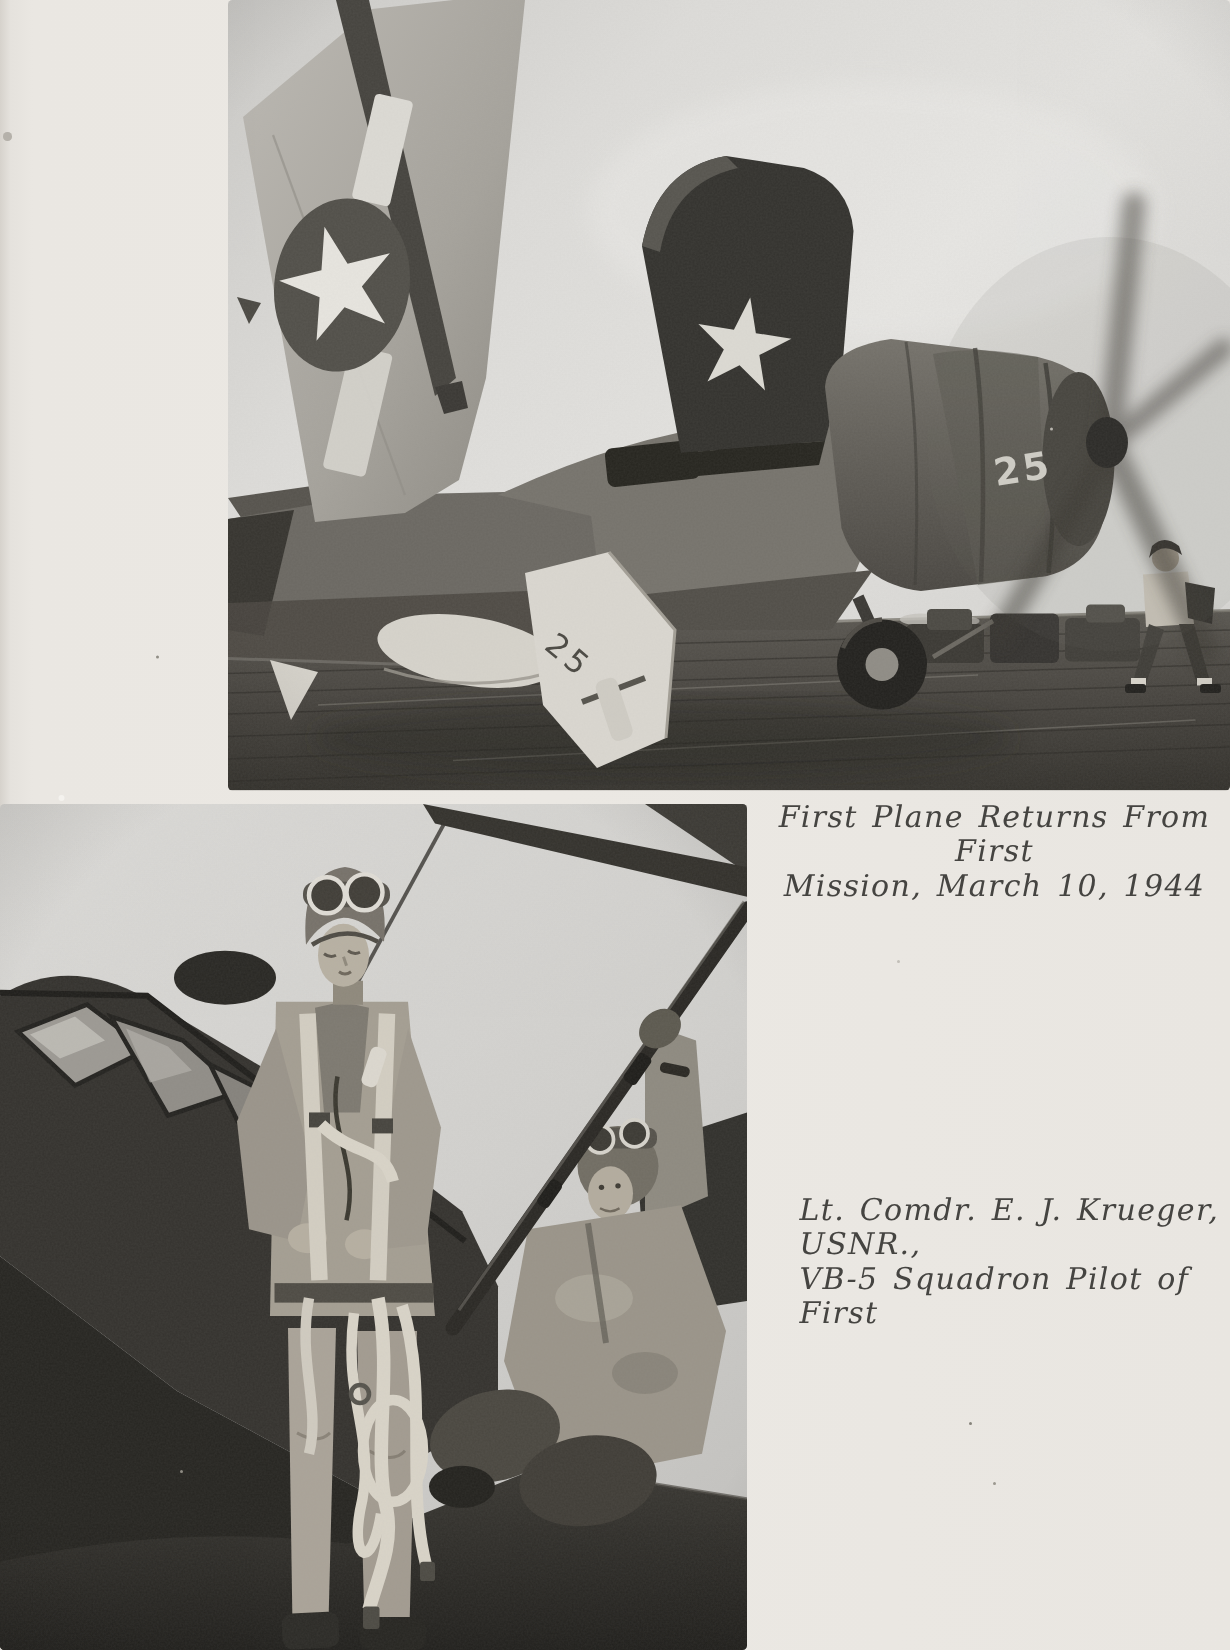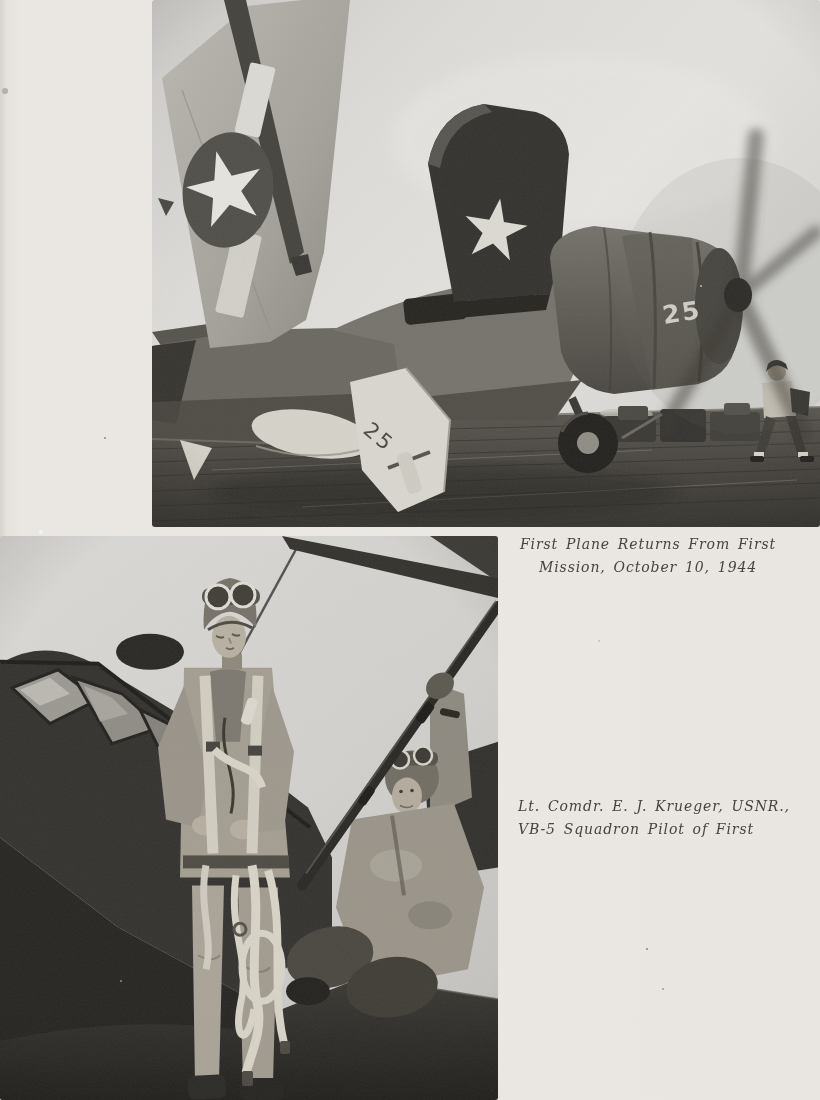--- a/index.html
+++ b/index.html
@@ -8,21 +8,21 @@
     background:linear-gradient(90deg,#d6d2cc 0px,#e5e2dd 7px,#eae7e2 22px,#ebe8e3 45%,#e9e6e1 100%);
     font-family:"DejaVu Serif", serif;
   }
   figure{margin:0;padding:0;}
   .photo{position:absolute;overflow:hidden;border-radius:3px;}
   .photo svg{display:block;width:100%;height:100%;}
   .photo-top{left:152px;top:0;width:668px;height:527px;}
   .photo-bottom{left:0;top:536px;width:498px;height:564px;}
   .caption{
     position:absolute;font-style:italic;color:#454441;
-    font-size:14px;line-height:23px;letter-spacing:.9px;word-spacing:2.5px;
+    font-size:20px;line-height:23px;letter-spacing:.9px;word-spacing:2.5px;padding-left:15px;
   }
   .caption span{display:block;}
   .caption-top{left:498px;top:533px;width:300px;text-align:center;}
   .caption-bottom{left:518px;top:795px;width:290px;text-align:left;}
   .specks{position:absolute;left:0;top:0;width:2px;height:2px;border-radius:50%;
     background:transparent;
     box-shadow:104px 437px 0 0 #908d85, 40px 531px 0 1px #f4f2ee, 646px 948px 0 0 #86837b,
                662px 988px 0 0 #9b988f, 700px 285px 0 0 #b9b6af, 120px 980px 0 0 #8f8c84,
                598px 640px 0 0 #c2bfb8, 4px 90px 0 2px #b5b1aa;}
 </style>
@@ -341,21 +341,21 @@
         <circle cx="240" cy="394" r="6" fill="none" stroke="#55534c" stroke-width="3"></circle>
       </g>
 
       <rect x="0" y="0" width="498" height="565" fill="url(#vigB)"></rect>
       <rect x="0" y="0" width="498" height="565" filter="url(#grainB)" opacity="0.17"></rect>
     </svg>
   </figure>
 
   <div class="caption caption-top">
     <span>First Plane Returns From First</span>
-    <span>Mission, October 10, 1944</span>
+    <span>Mission, March 10, 1944</span>
   </div>
 
   <div class="caption caption-bottom">
     <span>Lt. Comdr. E. J. Krueger, USNR.,</span>
     <span>VB-5 Squadron Pilot of First</span>
   </div>
 
   <div class="specks"></div>
 </div>
 

